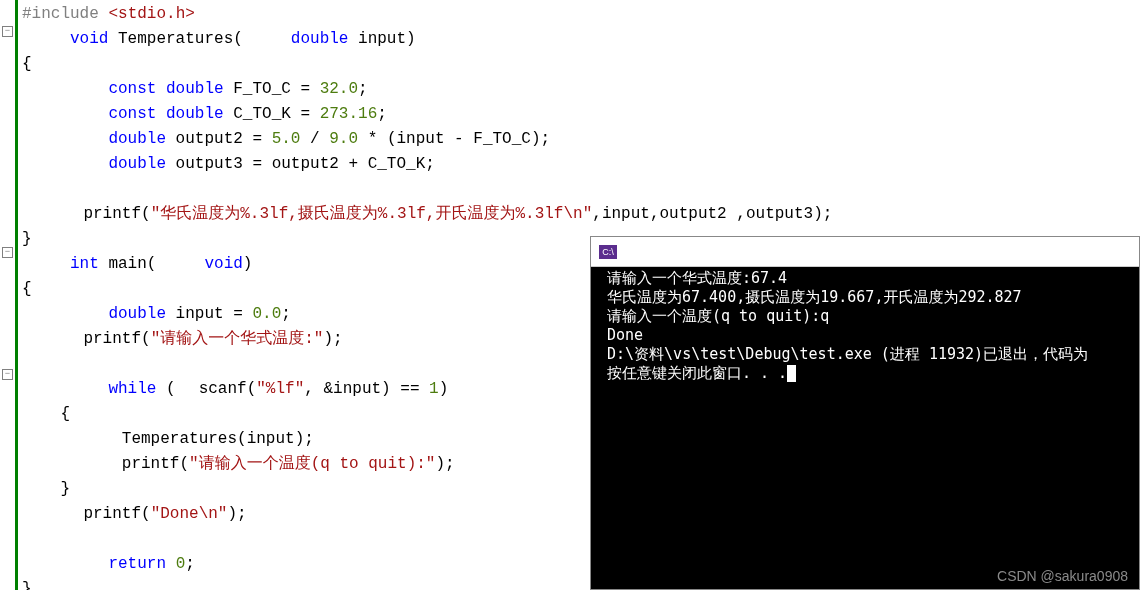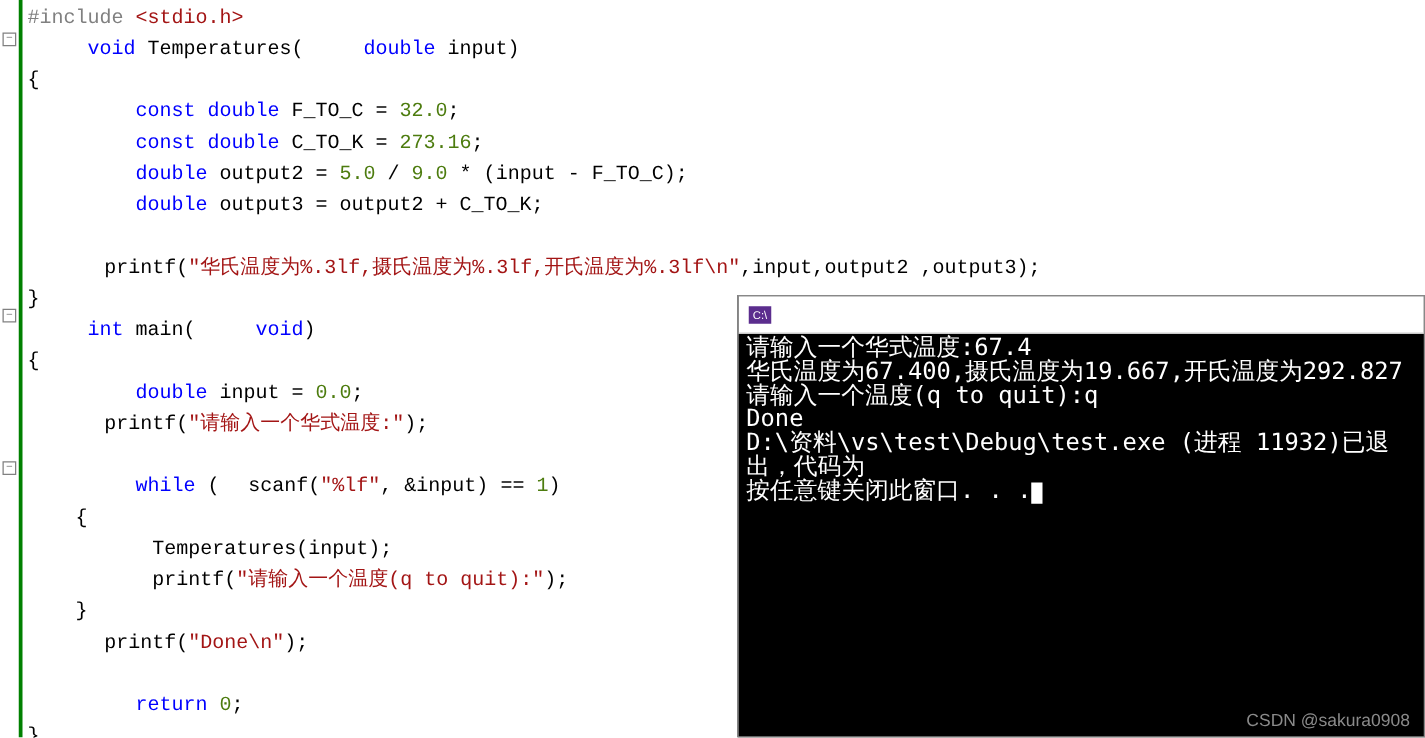--- a/index.html
+++ b/index.html
@@ -96,24 +96,24 @@
       justify-content: center;
       margin-right: 8px;
       font-family: sans-serif;
     }
     .console-title {
       font-family: "Microsoft YaHei", sans-serif;
       font-size: 13px;
       color: #000;
     }
     .console-body {
-      padding: 2px 6px;
+      padding: 2px 16px;
       color: #ffffff;
       font-family: "NSimSun", "SimSun", monospace;
-      font-size: 19px;
+      font-size: 15px;
       line-height: 19px;
       white-space: pre-wrap;
     }
     .console-line {
       display: block;
     }
     .cursor-block {
       display: inline-block;
       width: 9px;
       height: 17px;

